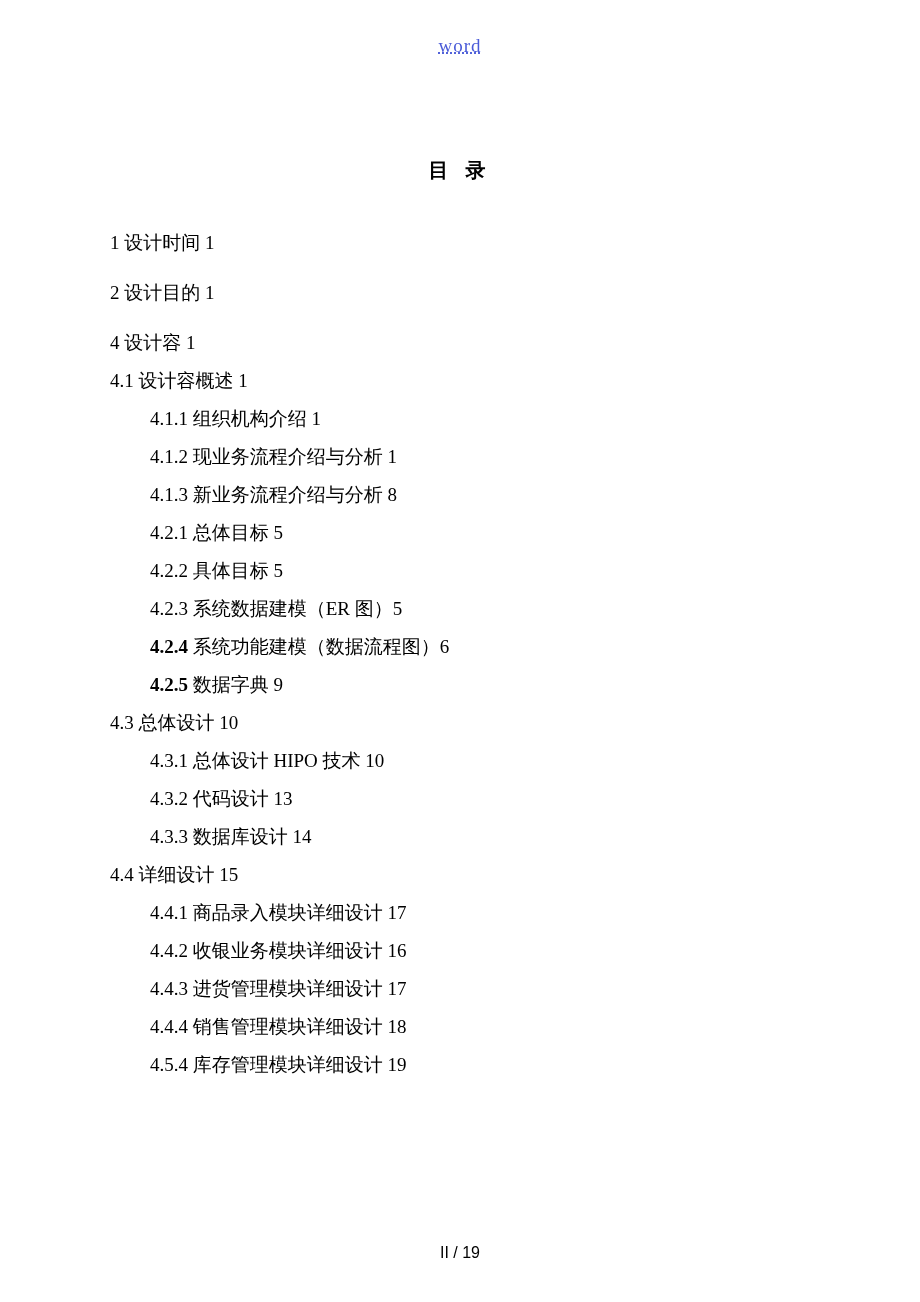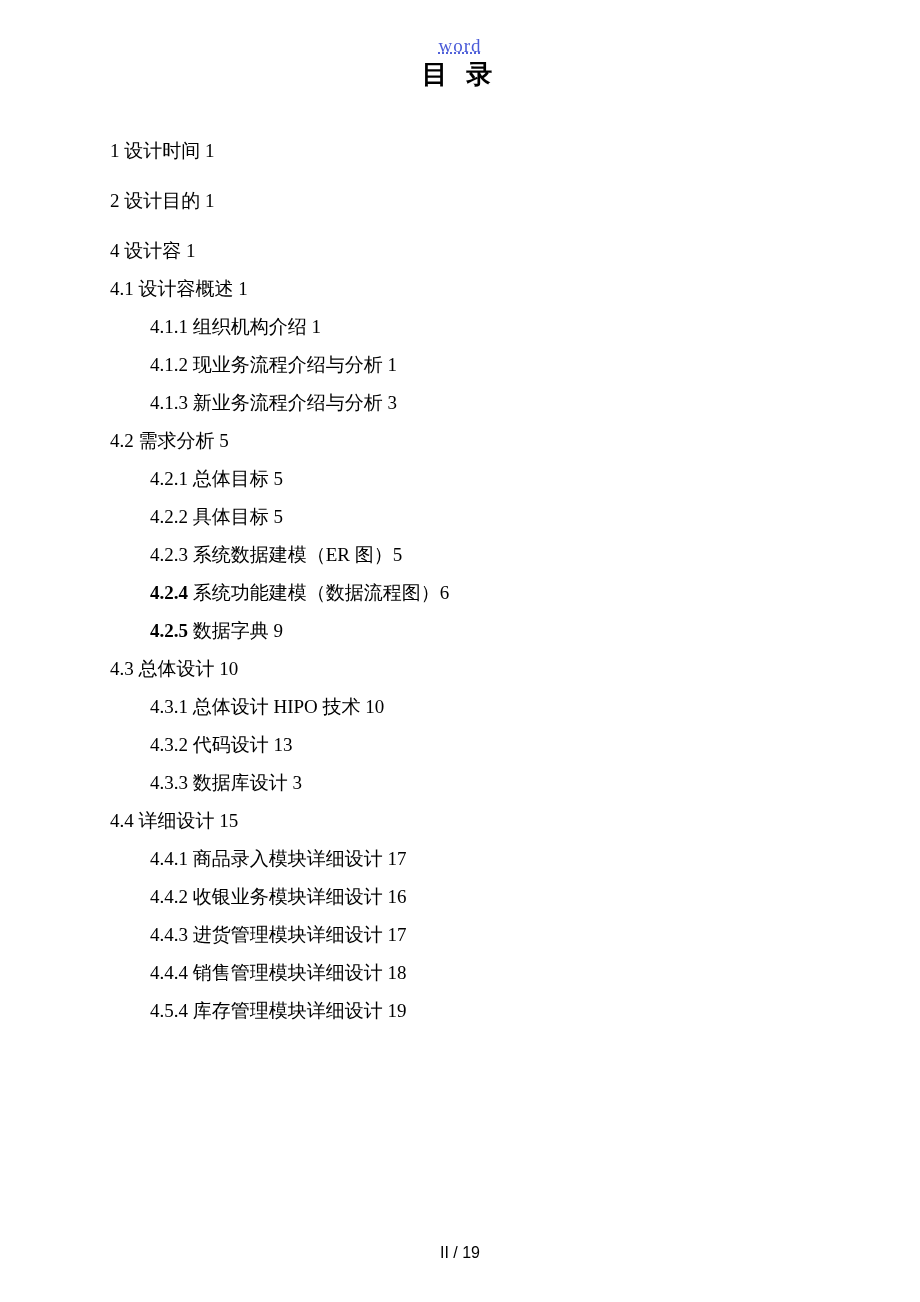--- a/index.html
+++ b/index.html
@@ -13,24 +13,25 @@
     position: relative;
     padding: 35px 110px 0 110px;
   }
   .header-link {
     text-align: center;
     color: #4a5bd8;
     text-decoration: underline;
     text-decoration-style: dotted;
     font-family: "SimSun", "宋体", serif;
     letter-spacing: 1px;
+    margin-bottom: 100px;
   }
   .title {
     text-align: center;
-    font-size: 26px;
+    font-size: 20px;
     font-weight: bold;
     letter-spacing: 6px;
     margin-bottom: 40px;
   }
   .toc { line-height: 2.0; }
   .l1 { margin-left: 0; margin-top: 12px; }
   .l2 { }
   .l3 { margin-left: 40px; }
   .bold-num { font-weight: bold; }
   .page-num {
@@ -52,31 +53,30 @@
 
 <div class="title">目 录</div>
 
 <div class="toc" id="toc-container">
     <div class="l1"><span>1</span><span> 设计时间 1</span></div>
     <div class="l1"><span>2</span><span> 设计目的 1</span></div>
     <div class="l1"><span>4</span><span> 设计容 1</span></div>
     <div class="l2"><span>4.1</span><span> 设计容概述 1</span></div>
     <div class="l3"><span>4.1.1</span><span> 组织机构介绍 1</span></div>
     <div class="l3"><span>4.1.2</span><span> 现业务流程介绍与分析 1</span></div>
-    <div class="l3"><span>4.1.3</span><span> 新业务流程介绍与分析 3</span></div>
-    <div class="l2"><span>4.2</span><span> 需求分析 5</span></div>
+    <div class="l3"><span>4.1.3</span><span> 新业务流程介绍与分析 8</span></div>
     <div class="l3"><span>4.2.1</span><span> 总体目标 5</span></div>
     <div class="l3"><span>4.2.2</span><span> 具体目标 5</span></div>
     <div class="l3"><span>4.2.3</span><span> 系统数据建模（ER 图）5</span></div>
     <div class="l3"><span class="bold-num">4.2.4</span><span> 系统功能建模（数据流程图）6</span></div>
     <div class="l3"><span class="bold-num">4.2.5</span><span> 数据字典 9</span></div>
     <div class="l2"><span>4.3</span><span> 总体设计 10</span></div>
     <div class="l3"><span>4.3.1</span><span> 总体设计 HIPO 技术 10</span></div>
     <div class="l3"><span>4.3.2</span><span> 代码设计 13</span></div>
-    <div class="l3"><span>4.3.3</span><span> 数据库设计 3</span></div>
+    <div class="l3"><span>4.3.3</span><span> 数据库设计 14</span></div>
     <div class="l2"><span>4.4</span><span> 详细设计 15</span></div>
     <div class="l3"><span>4.4.1</span><span> 商品录入模块详细设计 17</span></div>
     <div class="l3"><span>4.4.2</span><span> 收银业务模块详细设计 16</span></div>
     <div class="l3"><span>4.4.3</span><span> 进货管理模块详细设计 17</span></div>
     <div class="l3"><span>4.4.4</span><span> 销售管理模块详细设计 18</span></div>
     <div class="l3"><span>4.5.4</span><span> 库存管理模块详细设计 19</span></div>
   </div>
 
 <div class="page-num">II / 19</div>
 

